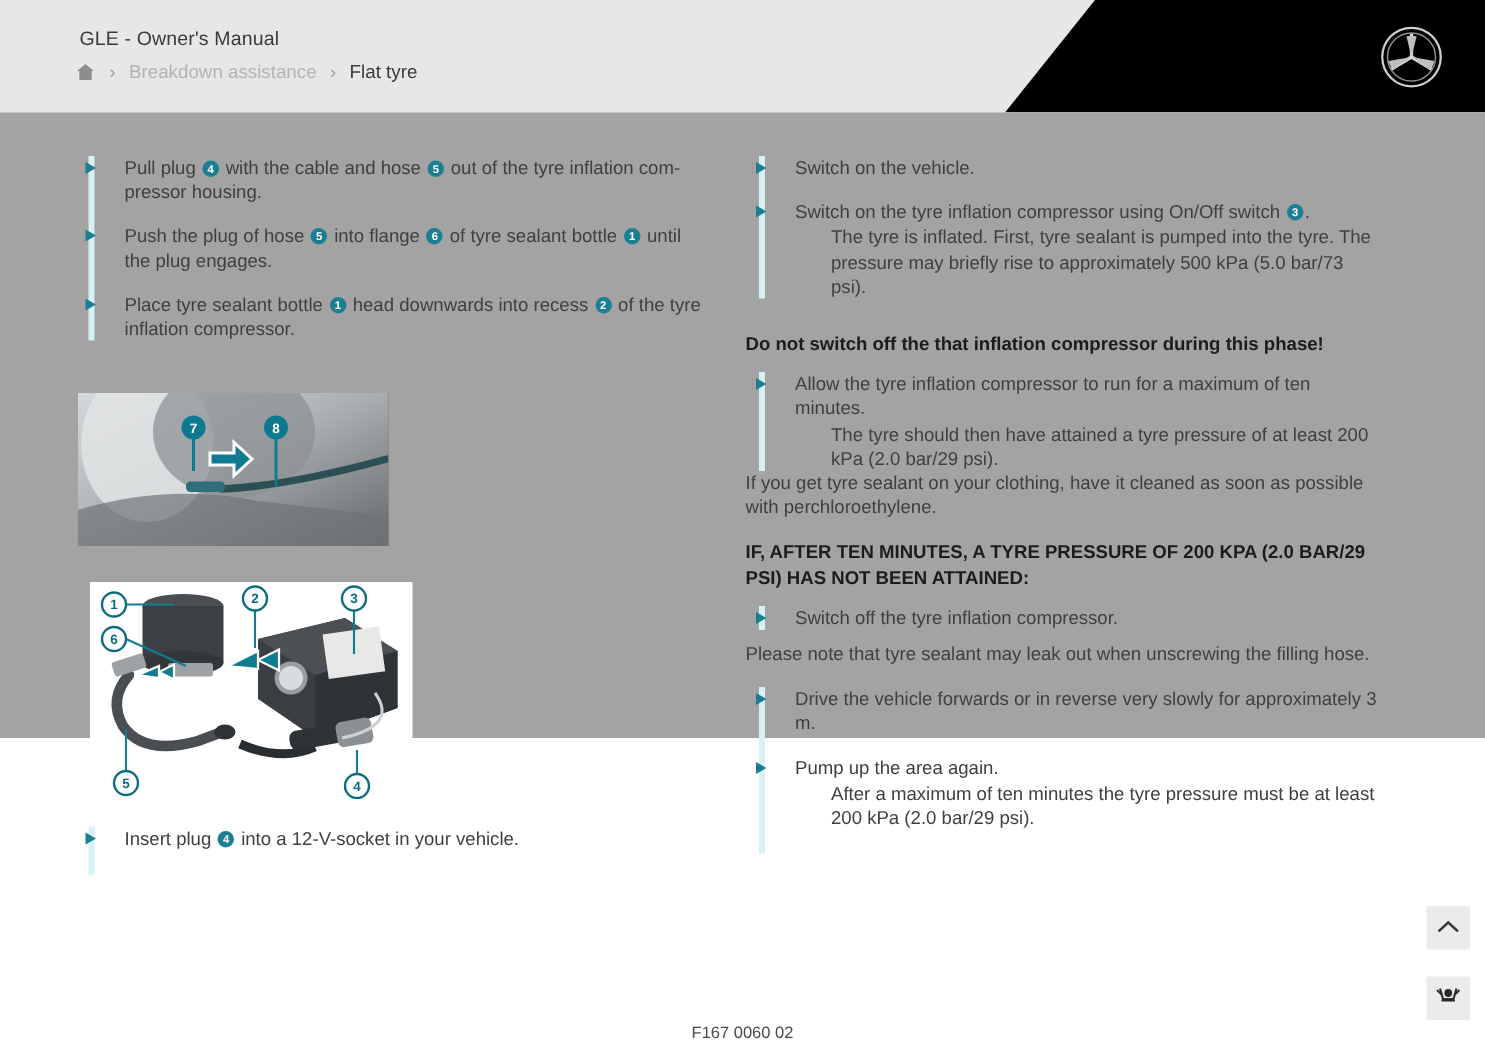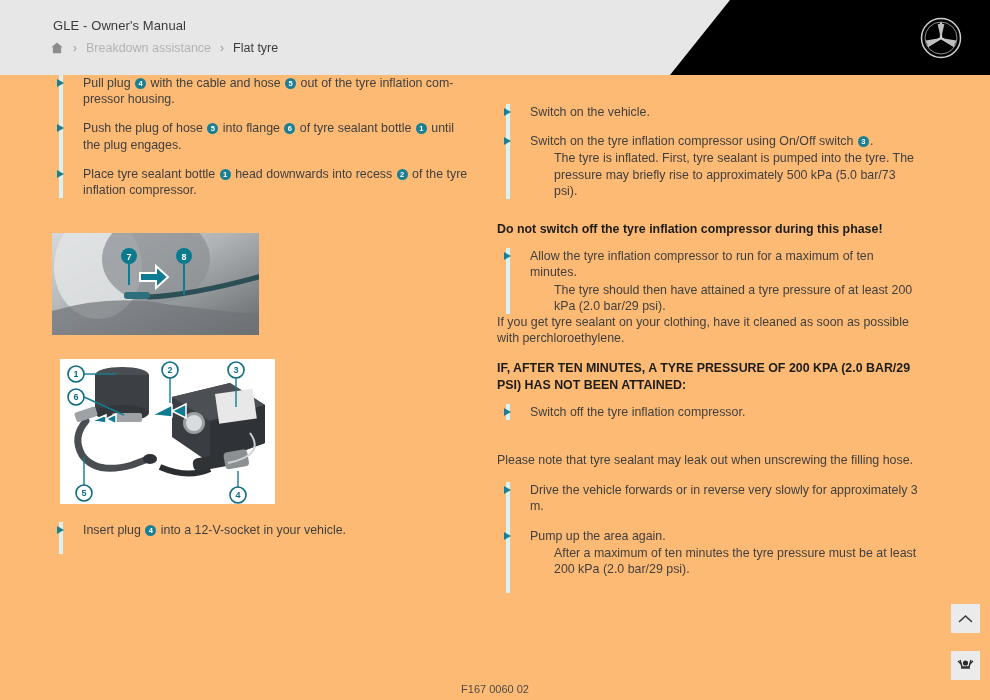--- a/index.html
+++ b/index.html
@@ -2,21 +2,21 @@
 <html><head>
 <meta charset="utf-8">
 <style>
   html, body {
     margin: 0; padding: 0;
     width: 990px; height: 700px;
     background: #ffffff;
     font-family: "Liberation Sans", sans-serif;
     overflow: hidden;
   }
-  #page { position: relative; width: 990px; height: 700px; background: #fdba74; }
+  #page { position: relative; width: 990px; height: 492px; background: #a3a3a3; }
 
   
   .header {
     position: absolute; top: 0; left: 0; width: 990px; height: 75px;
     background: #e7e7e7; overflow: hidden;
   }
   .header-black {
     position: absolute; top: 0; right: 0; width: 320px; height: 75px;
     background: #000000;
     clip-path: polygon(60px 0, 320px 0, 320px 75px, 0px 75px);
@@ -137,21 +137,21 @@
         <path d="M22 22 L9.9 30.6 A14 14 0 0 1 6.6 24.6 Z" fill="#bfbfbf"></path>
         <path d="M22 22 L34.1 30.6 A14 14 0 0 0 37.4 24.6 Z" fill="#bfbfbf"></path>
       </svg>
     </span>
   </div>
 
   <div class="content">
 
     <div class="col col-left">
 
-      <div class="bgroup" style="">
+      <div class="bgroup" style="margin-top:29px;">
         <div class="bullet">
           <div class="txt">
             Pull plug <span class="badge">4</span>
             with the cable and hose <span class="badge">5</span>
             out of the tyre inflation com-pressor housing.
           </div>
         </div>
         <div class="bullet">
           <div class="txt">
             Push the plug of hose <span class="badge">5</span>
@@ -266,40 +266,40 @@
         </div>
         <div class="bullet">
           <div class="txt">
             Switch on the tyre inflation compressor using On/Off switch
             <span class="badge">3</span>.
           </div>
           <div class="txt sub">The tyre is inflated. First, tyre sealant is pumped into the tyre. The pressure may briefly rise to approximately 500 kPa (5.0 bar/73 psi).</div>
         </div>
       </div>
 
-      <div class="bold-head" style="margin-top:22px;">Do not switch off the tyre inflation compressor during this phase!</div>
+      <div class="bold-head" style="margin-top:22px;">Do not switch off the that inflation compressor during this phase!</div>
 
       <div class="bgroup">
         <div class="bullet">
           <div class="txt">Allow the tyre inflation compressor to run for a maximum of ten minutes.</div>
           <div class="txt sub">The tyre should then have attained a tyre pressure of at least 200 kPa (2.0 bar/29 psi).</div>
         </div>
       </div>
 
       <p class="para">If you get tyre sealant on your clothing, have it cleaned as soon as possible with perchloroethylene.</p>
 
       <div class="bold-head">IF, AFTER TEN MINUTES, A TYRE PRESSURE OF 200 KPA (2.0 BAR/29 PSI) HAS NOT BEEN ATTAINED:</div>
 
       <div class="bgroup">
         <div class="bullet">
           <div class="txt">Switch off the tyre inflation compressor.</div>
         </div>
       </div>
 
-      <p class="para" style="margin-top:32px;">Please note that tyre sealant may leak out when unscrewing the filling hose.</p>
+      <p class="para" style="margin-top:8px;">Please note that tyre sealant may leak out when unscrewing the filling hose.</p>
 
       <div class="bgroup tail">
         <div class="bullet">
           <div class="txt">Drive the vehicle forwards or in reverse very slowly for approximately 3 m.</div>
         </div>
         <div class="bullet">
           <div class="txt">Pump up the area again.</div>
           <div class="txt sub">After a maximum of ten minutes the tyre pressure must be at least 200 kPa (2.0 bar/29 psi).</div>
         </div>
       </div>

